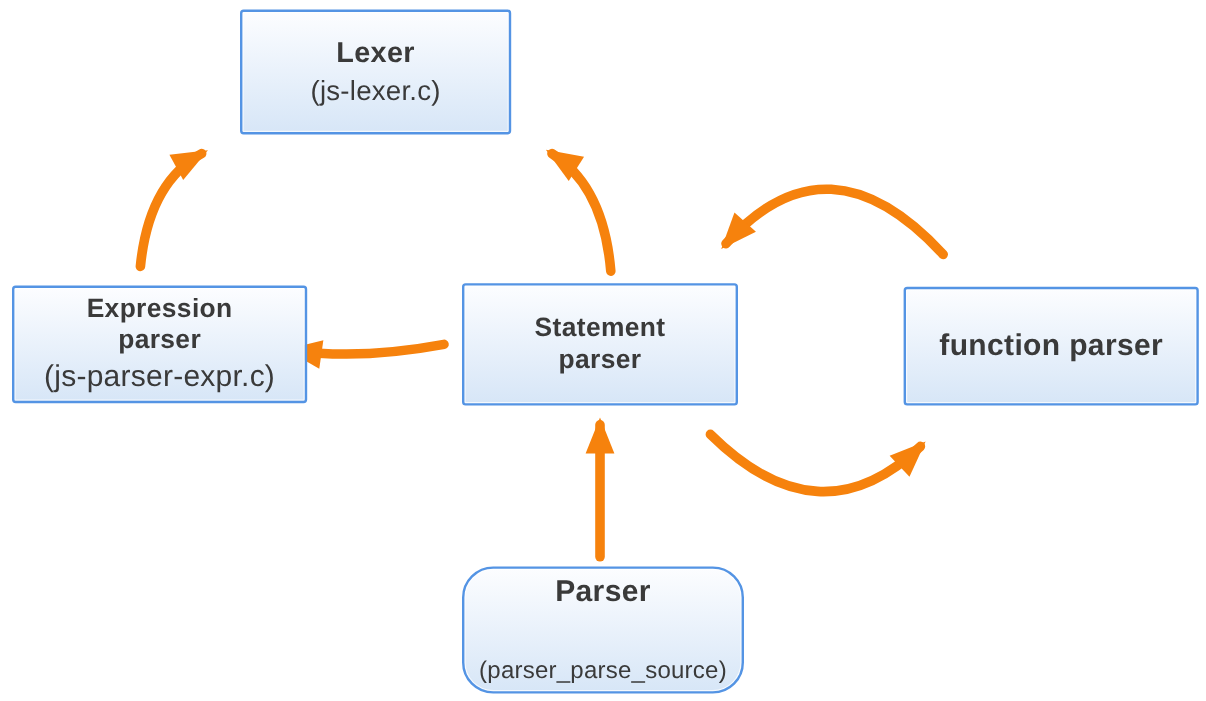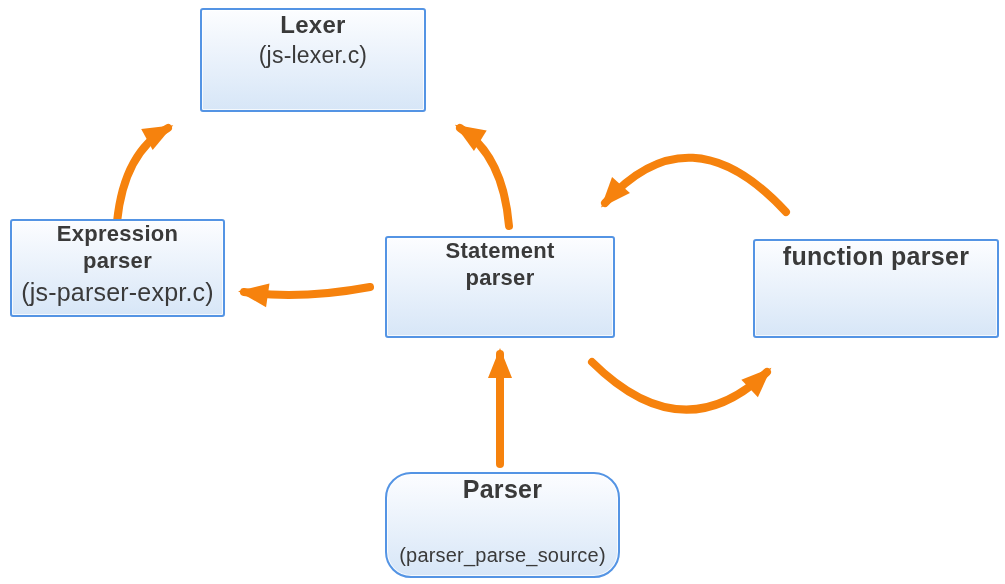--- a/index.html
+++ b/index.html
@@ -27,41 +27,42 @@
   .node {
     position: absolute;
     box-sizing: border-box;
     border: 2px solid var(--node-border, #5494E4);
     border-radius: 3px;
     background: linear-gradient(to bottom, var(--node-fill-top, #FCFDFF) 0%, var(--node-fill-bottom, #D7E6F7) 100%);
     box-shadow: inset 0 0 0 1px rgba(255,255,255,0.75);
     display: flex;
     flex-direction: column;
     align-items: center;
+    justify-content: center;
     text-align: center;
     color: var(--text, #3A3A3A);
   }
   .node-title {
     font-weight: bold;
     font-size: 22px;
     line-height: 1.22;
     letter-spacing: 0.3px;
   }
   .node-subtitle {
     font-weight: normal;
     font-size: 25px;
     line-height: 1.25;
     margin-top: 2px;
     letter-spacing: 0.2px;
   }
   
   .node--lexer      { left: 200px; top: 8px;   width: 226px; height: 104px; }
   .node--lexer .node-title { font-size: 24px; }
   .node--lexer .node-subtitle { font-size: 23px; }
-  .node--expression { left: 10px;  top: 219px; width: 215px; height: 98px; }
+  .node--expression { left: 10px;  top: 238px; width: 246px; height: 98px; }
   .node--expression .node-title { max-width: 150px; }
   .node--statement  { left: 385px; top: 236px; width: 230px; height: 102px; }
   .node--statement .node-title { max-width: 150px; }
   .node--function   { left: 753px; top: 239px; width: 246px; height: 99px; }
   .node--function .node-title { font-size: 25px; }
   .node--parser     { left: 385px; top: 472px; width: 235px; height: 106px; border-radius: 26px; }
   .node--parser .node-title { font-size: 25px; }
   .node--parser .node-subtitle { font-size: 20px; margin-top: 38px; }
 </style>
 </head>

